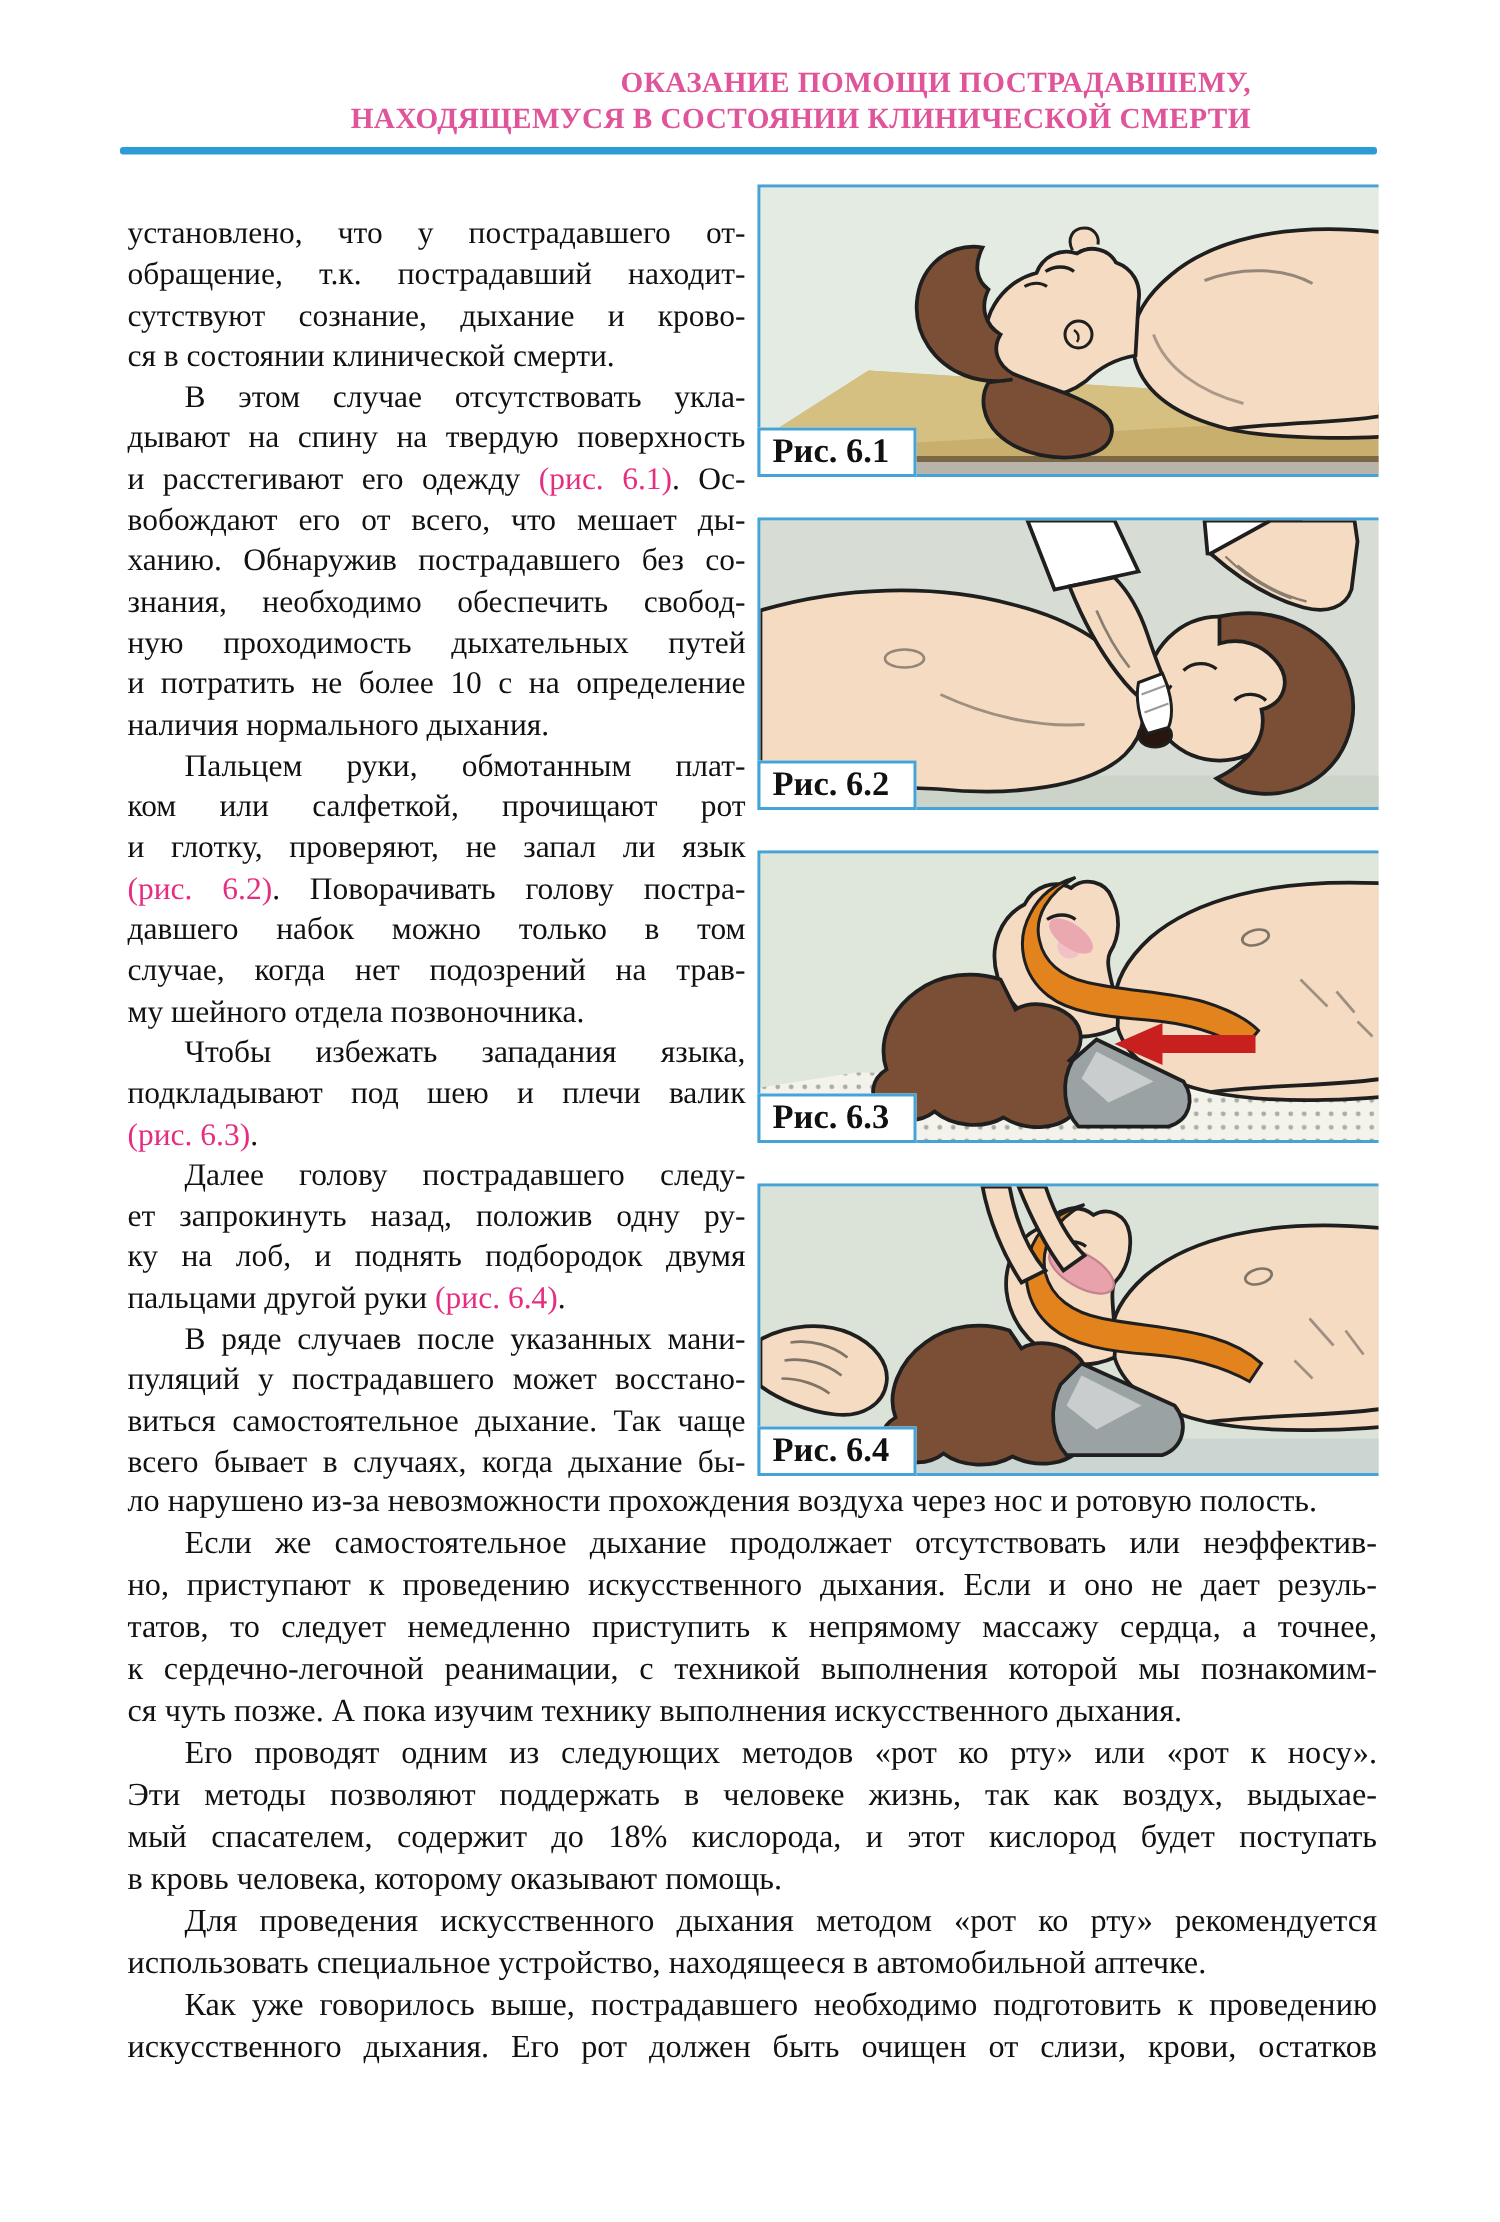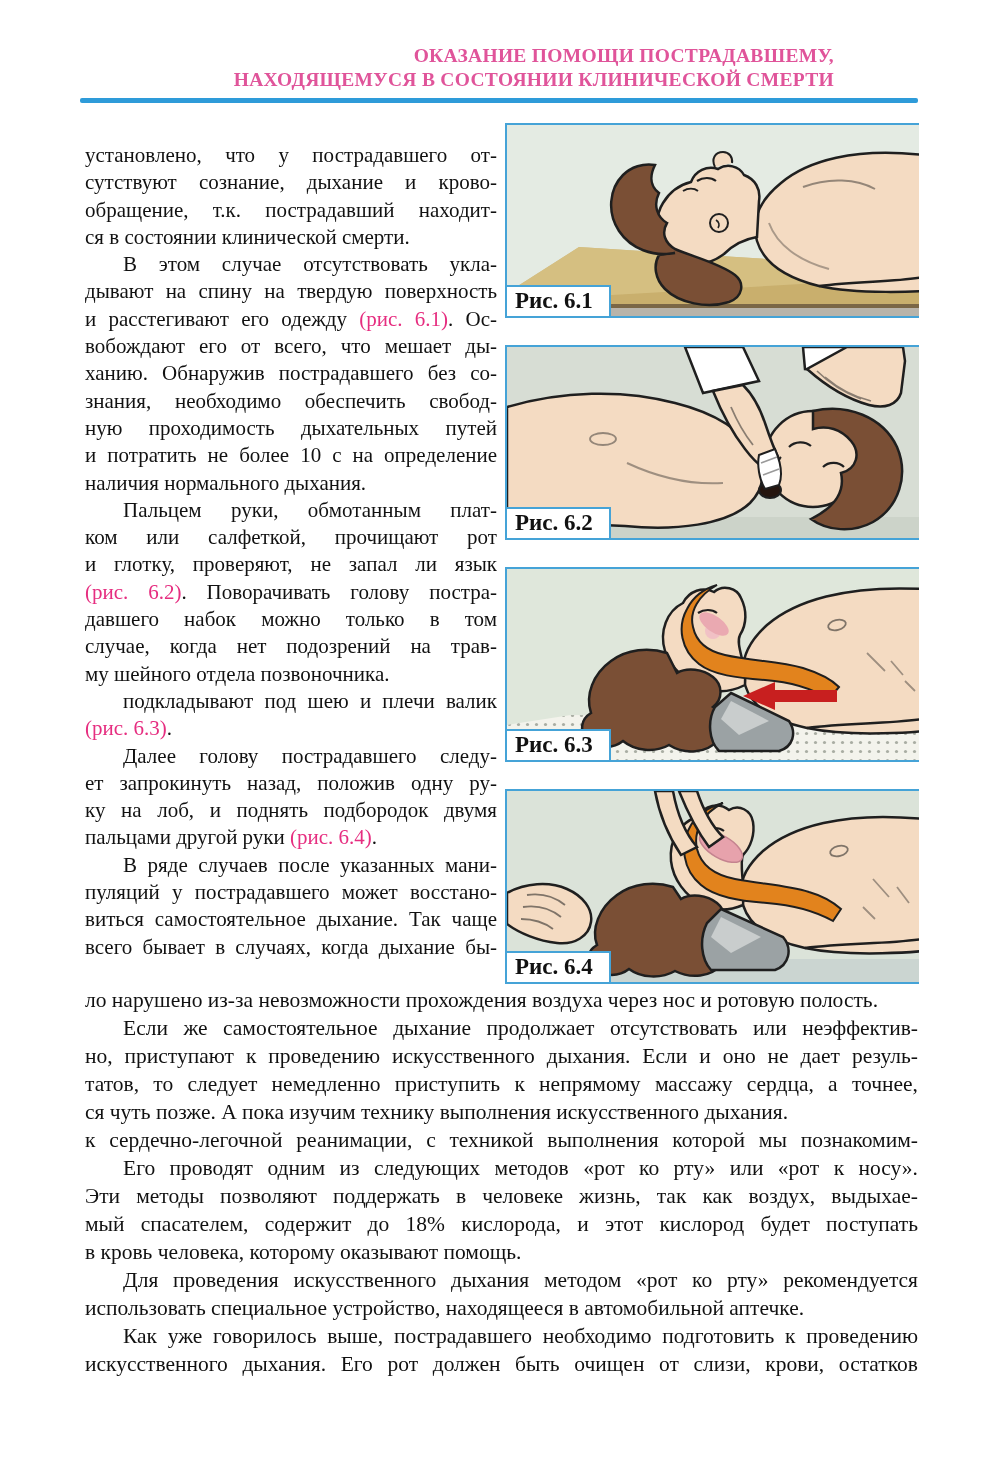--- a/index.html
+++ b/index.html
@@ -38,22 +38,22 @@
   <div class="header-title">
     <div>ОКАЗАНИЕ ПОМОЩИ ПОСТРАДАВШЕМУ,</div>
     <div>НАХОДЯЩЕМУСЯ В СОСТОЯНИИ КЛИНИЧЕСКОЙ СМЕРТИ</div>
   </div>
   <div class="page-number">15</div>
   <div class="header-rule"></div>
 
   <div class="left-col">
       <div class="para">
         <div class="line just">установлено, что у пострадавшего от-</div>
+        <div class="line just">обращение, т.к. пострадавший находит-</div>
         <div class="line just">сутствуют сознание, дыхание и крово-</div>
-        <div class="line just">обращение, т.к. пострадавший находит-</div>
         <div class="line">ся в состоянии клинической смерти.</div>
       </div>
       <div class="para indent">
         <div class="line just">В этом случае отсутствовать укла-</div>
         <div class="line just">дывают на спину на твердую поверхность</div>
         <div class="line just">и расстегивают его одежду <span class="figref">(рис. 6.1)</span>. Ос-</div>
         <div class="line just">вобождают его от всего, что мешает ды-</div>
         <div class="line just">ханию. Обнаружив пострадавшего без со-</div>
         <div class="line just">знания, необходимо обеспечить свобод-</div>
         <div class="line just">ную проходимость дыхательных путей</div>
@@ -63,20 +63,21 @@
       <div class="para indent">
         <div class="line just">Пальцем руки, обмотанным плат-</div>
         <div class="line just">ком или салфеткой, прочищают рот</div>
         <div class="line just">и глотку, проверяют, не запал ли язык</div>
         <div class="line just"><span class="figref">(рис. 6.2)</span>. Поворачивать голову постра-</div>
         <div class="line just">давшего набок можно только в том</div>
         <div class="line just">случае, когда нет подозрений на трав-</div>
         <div class="line">му шейного отдела позвоночника.</div>
       </div>
       <div class="para indent">
+        <div class="line just">Чтобы избежать западания языка,</div>
         <div class="line just">подкладывают под шею и плечи валик</div>
         <div class="line"><span class="figref">(рис. 6.3)</span>.</div>
       </div>
       <div class="para indent">
         <div class="line just">Далее голову пострадавшего следу-</div>
         <div class="line just">ет запрокинуть назад, положив одну ру-</div>
         <div class="line just">ку на лоб, и поднять подбородок двумя</div>
         <div class="line">пальцами другой руки <span class="figref">(рис. 6.4)</span>.</div>
       </div>
       <div class="para indent">
@@ -190,22 +191,22 @@
   </div>
 
   <div class="bottom-block">
       <div class="para">
         <div class="line">ло нарушено из-за невозможности прохождения воздуха через нос и ротовую полость.</div>
       </div>
       <div class="para indent">
         <div class="line just">Если же самостоятельное дыхание продолжает отсутствовать или неэффектив-</div>
         <div class="line just">но, приступают к проведению искусственного дыхания. Если и оно не дает резуль-</div>
         <div class="line just">татов, то следует немедленно приступить к непрямому массажу сердца, а точнее,</div>
+        <div class="line just">к сердечно-легочной реанимации, с техникой выполнения которой мы познакомим-</div>
         <div class="line">ся чуть позже. А пока изучим технику выполнения искусственного дыхания.</div>
-        <div class="line just">к сердечно-легочной реанимации, с техникой выполнения которой мы познакомим-</div>
       </div>
       <div class="para indent">
         <div class="line just">Его проводят одним из следующих методов «рот ко рту» или «рот к носу».</div>
         <div class="line just">Эти методы позволяют поддержать в человеке жизнь, так как воздух, выдыхае-</div>
         <div class="line just">мый спасателем, содержит до 18% кислорода, и этот кислород будет поступать</div>
         <div class="line">в кровь человека, которому оказывают помощь.</div>
       </div>
       <div class="para indent">
         <div class="line just">Для проведения искусственного дыхания методом «рот ко рту» рекомендуется</div>
         <div class="line">использовать специальное устройство, находящееся в автомобильной аптечке.</div>

